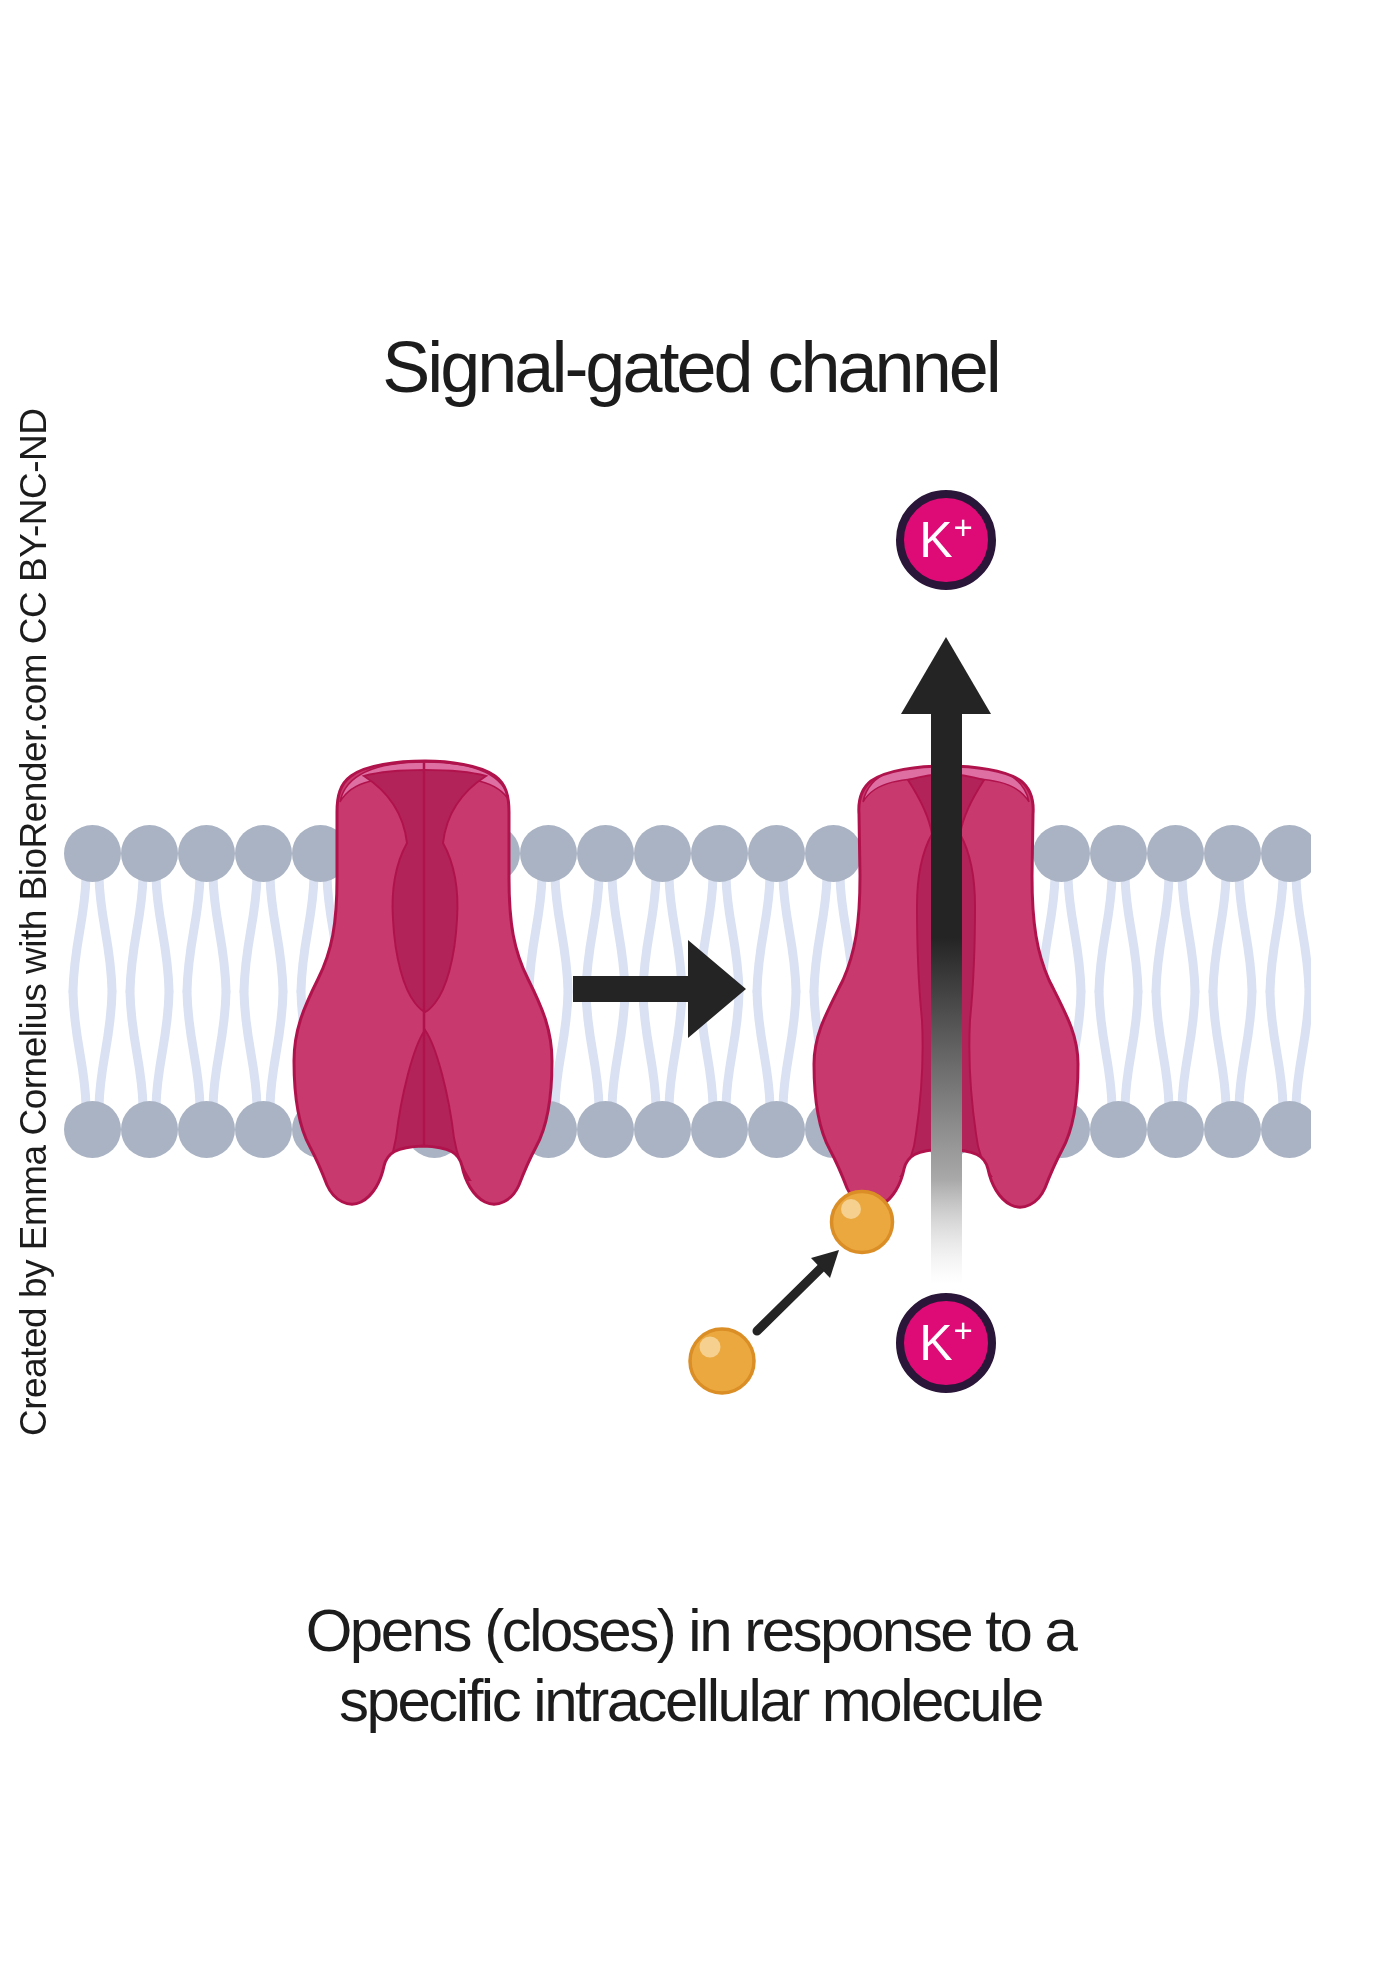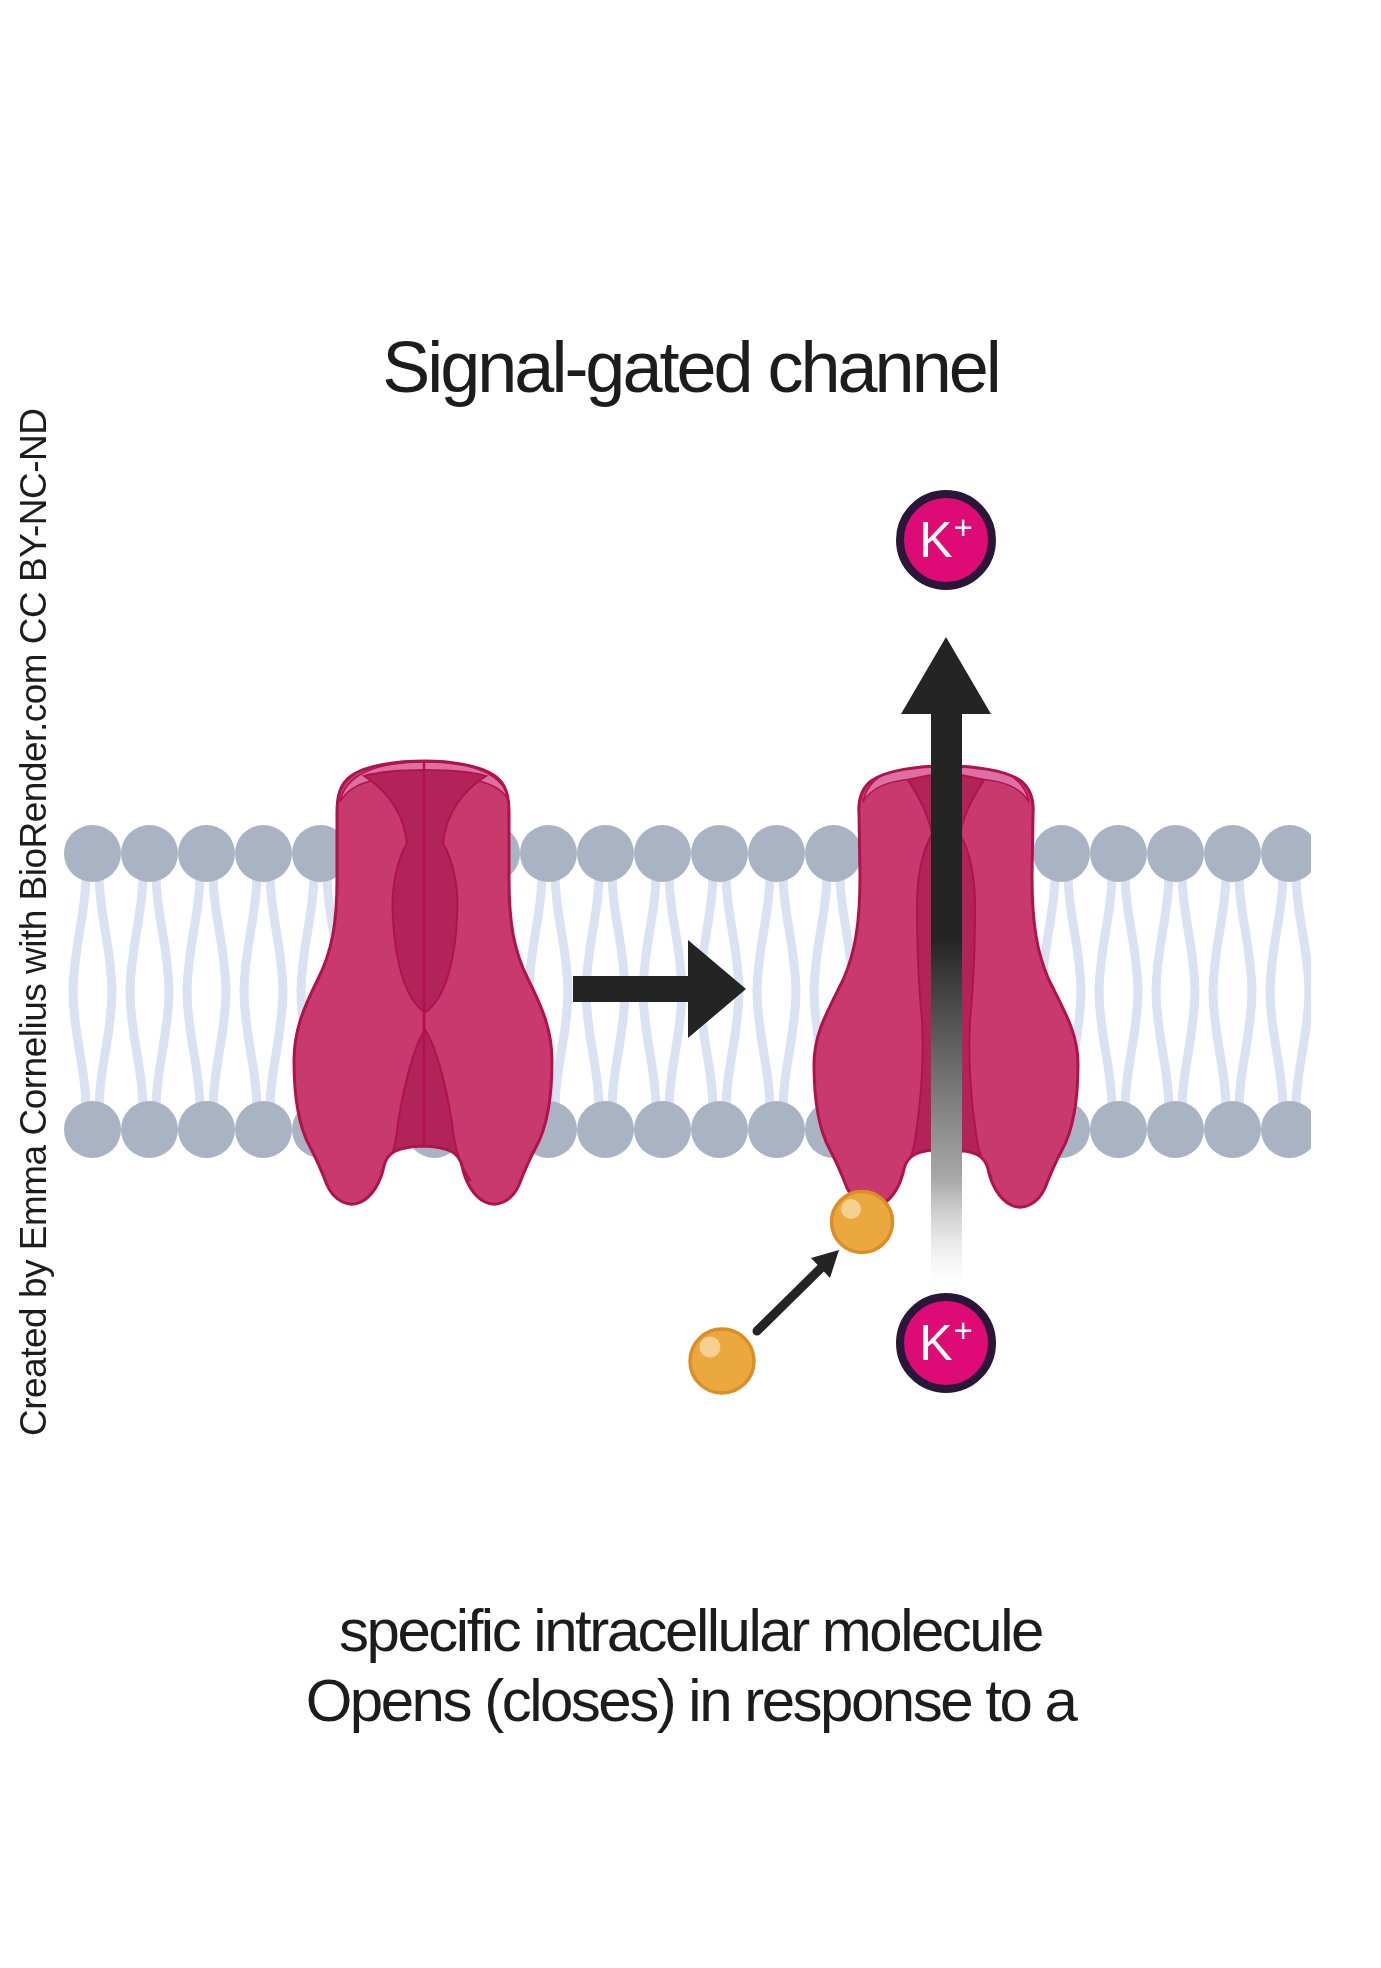--- a/index.html
+++ b/index.html
@@ -175,17 +175,17 @@
     <span class="sym">K</span>
       <span class="charge">+</span>
   </div>
 
   <div class="ion ion-bottom">
     <span class="sym">K</span>
       <span class="charge">+</span>
   </div>
 
   <div class="caption">
+    <div>Opens (closes) in response to a</div>
     <div>specific intracellular molecule</div>
-    <div>Opens (closes) in response to a</div>
   </div>
 
 </div>
 
 </body></html>

